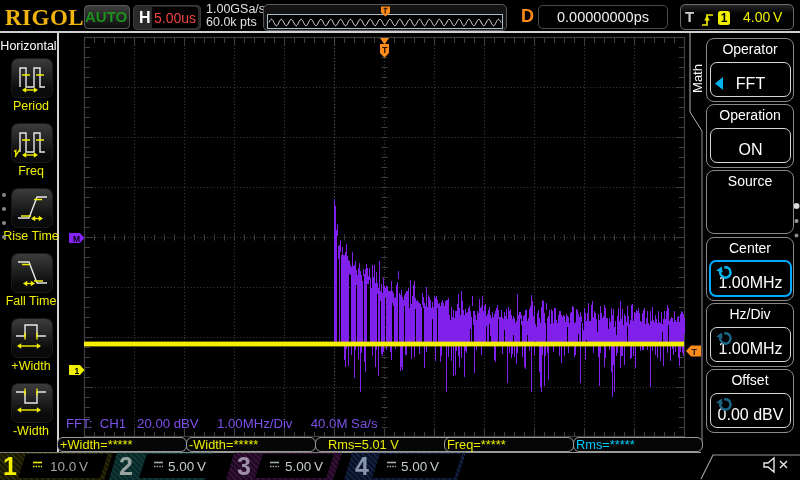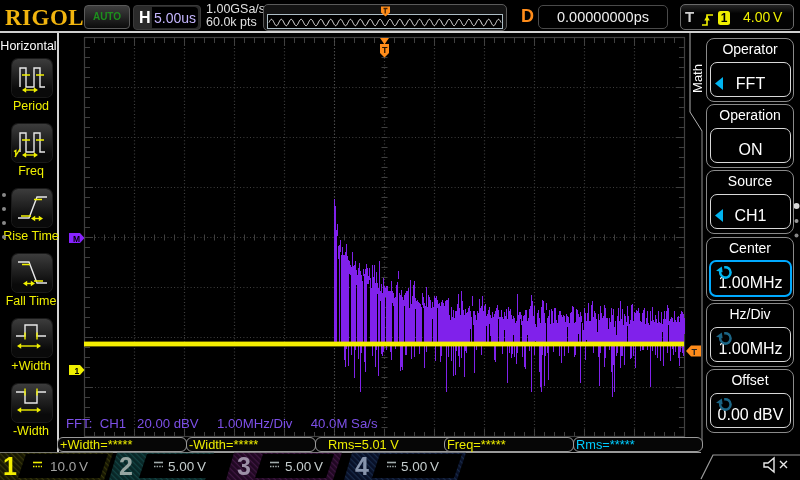--- a/index.html
+++ b/index.html
@@ -1,22 +1,22 @@
 <!DOCTYPE html>
 <html><head><meta charset="utf-8">
 <style>
 html,body{margin:0;padding:0;background:#000;}
 body{width:800px;height:480px;position:relative;overflow:hidden;font-family:"Liberation Sans",sans-serif;-webkit-font-smoothing:antialiased;}
 .abs{position:absolute;}
 
 #logo{left:5px;top:5px;font-family:"Liberation Serif",serif;font-weight:bold;font-size:23px;color:#f2b50f;letter-spacing:0.5px;}
-#autobox{left:84px;top:5px;width:44px;height:22px;border:1px solid #5a5a5a;border-radius:4px;background:linear-gradient(#3e3e3e,#0c0c0c);color:#1d8f1d;font-weight:bold;font-size:10px;text-align:center;line-height:22px;}
+#autobox{left:84px;top:5px;width:44px;height:22px;border:1px solid #5a5a5a;border-radius:4px;background:linear-gradient(#3e3e3e,#0c0c0c);color:#1d8f1d;font-weight:bold;font-size:15px;text-align:left;line-height:22px;}
 #hgroup{left:133px;top:5px;width:66px;height:23px;background:#2a2a2a;border-radius:4px;border:1px solid #3a3a3a;}
 #hletter{left:5px;top:2.5px;color:#fff;font-weight:bold;font-size:16px;}
-#hval{left:18px;top:1px;width:46px;height:21px;background:#000;border-radius:0 4px 4px 0;color:#c4b5fd;font-size:14px;text-align:center;line-height:22px;}
+#hval{left:18px;top:1px;width:46px;height:21px;background:#000;border-radius:0 4px 4px 0;color:#ef4444;font-size:14px;text-align:center;line-height:22px;}
 #samp{left:206px;top:3px;color:#e0e0e0;font-size:12.5px;line-height:13px;}
 #preview{left:263px;top:4px;width:242px;height:25px;border:1px solid #5a5a5a;border-radius:5px;background:#131313;}
 #prewin{left:3px;top:9px;width:234px;height:13px;border:1px solid #aebec6;background:#000;}
 #dletter{left:521px;top:6px;color:#ff8c1a;font-weight:bold;font-size:18px;}
 #dval{left:538px;top:5px;width:128px;height:22px;border:1px solid #4a4a4a;border-radius:5px;background:#000;color:#eee;font-size:14.5px;text-align:center;line-height:22px;}
 #tbox{left:680px;top:4px;width:112px;height:24px;border:1px solid #6a6a6a;border-radius:5px;background:linear-gradient(#262626,#030303 35%);}
 #tT{left:4px;top:3px;color:#d0d0d0;font-weight:bold;font-size:15px;}
 #tone{left:37px;top:6px;width:12px;height:14px;background:#f0f000;border-radius:2.5px;color:#000;font-weight:bold;font-size:12px;text-align:center;line-height:14px;}
 #tvolt{left:62px;top:4px;color:#f0f000;font-size:14px;}
 #topsep{left:0;top:31px;width:800px;height:2px;background:#cfcfcf;}
@@ -216,23 +216,20 @@
 <div class="abs cval"><svg class="abs" style="left:4px;top:14px" width="8" height="13" viewBox="0 0 8 13">
         <path d="M8 0v13L0 6.5z" fill="#00b4f0"></path>
       </svg>FFT</div>
 </div>
 <div class="abs card" style="top:104px">
 <div class="abs chead">Operation</div>
 <div class="abs cval">ON</div>
 </div>
 <div class="abs card" style="top:170px">
 <div class="abs chead">Source</div>
-<div class="abs cval"><svg class="abs" style="left:4px;top:14px" width="8" height="13" viewBox="0 0 8 13">
-        <path d="M8 0v13L0 6.5z" fill="#00b4f0"></path>
-      </svg>CH1</div>
 </div>
 <div class="abs card" style="top:237px">
 <div class="abs chead">Center</div>
 <div class="abs cval cvalsel"><svg class="abs" style="left:2.5px;top:1px" width="18" height="15.6" viewBox="0 0 15 13">
         <g transform="translate(1.5,1.5)">
           <path d="M4.1 4.6 A4.3 4.3 0 1 0 7.0 2.2" stroke="#00b4f0" stroke-width="2.1" fill="none"></path>
           <path d="M0.2 4.9 L5.7 6.3 5.0 1.4 Z" fill="#00b4f0"></path>
         </g>
       </svg>1.00MHz</div>
 </div>

